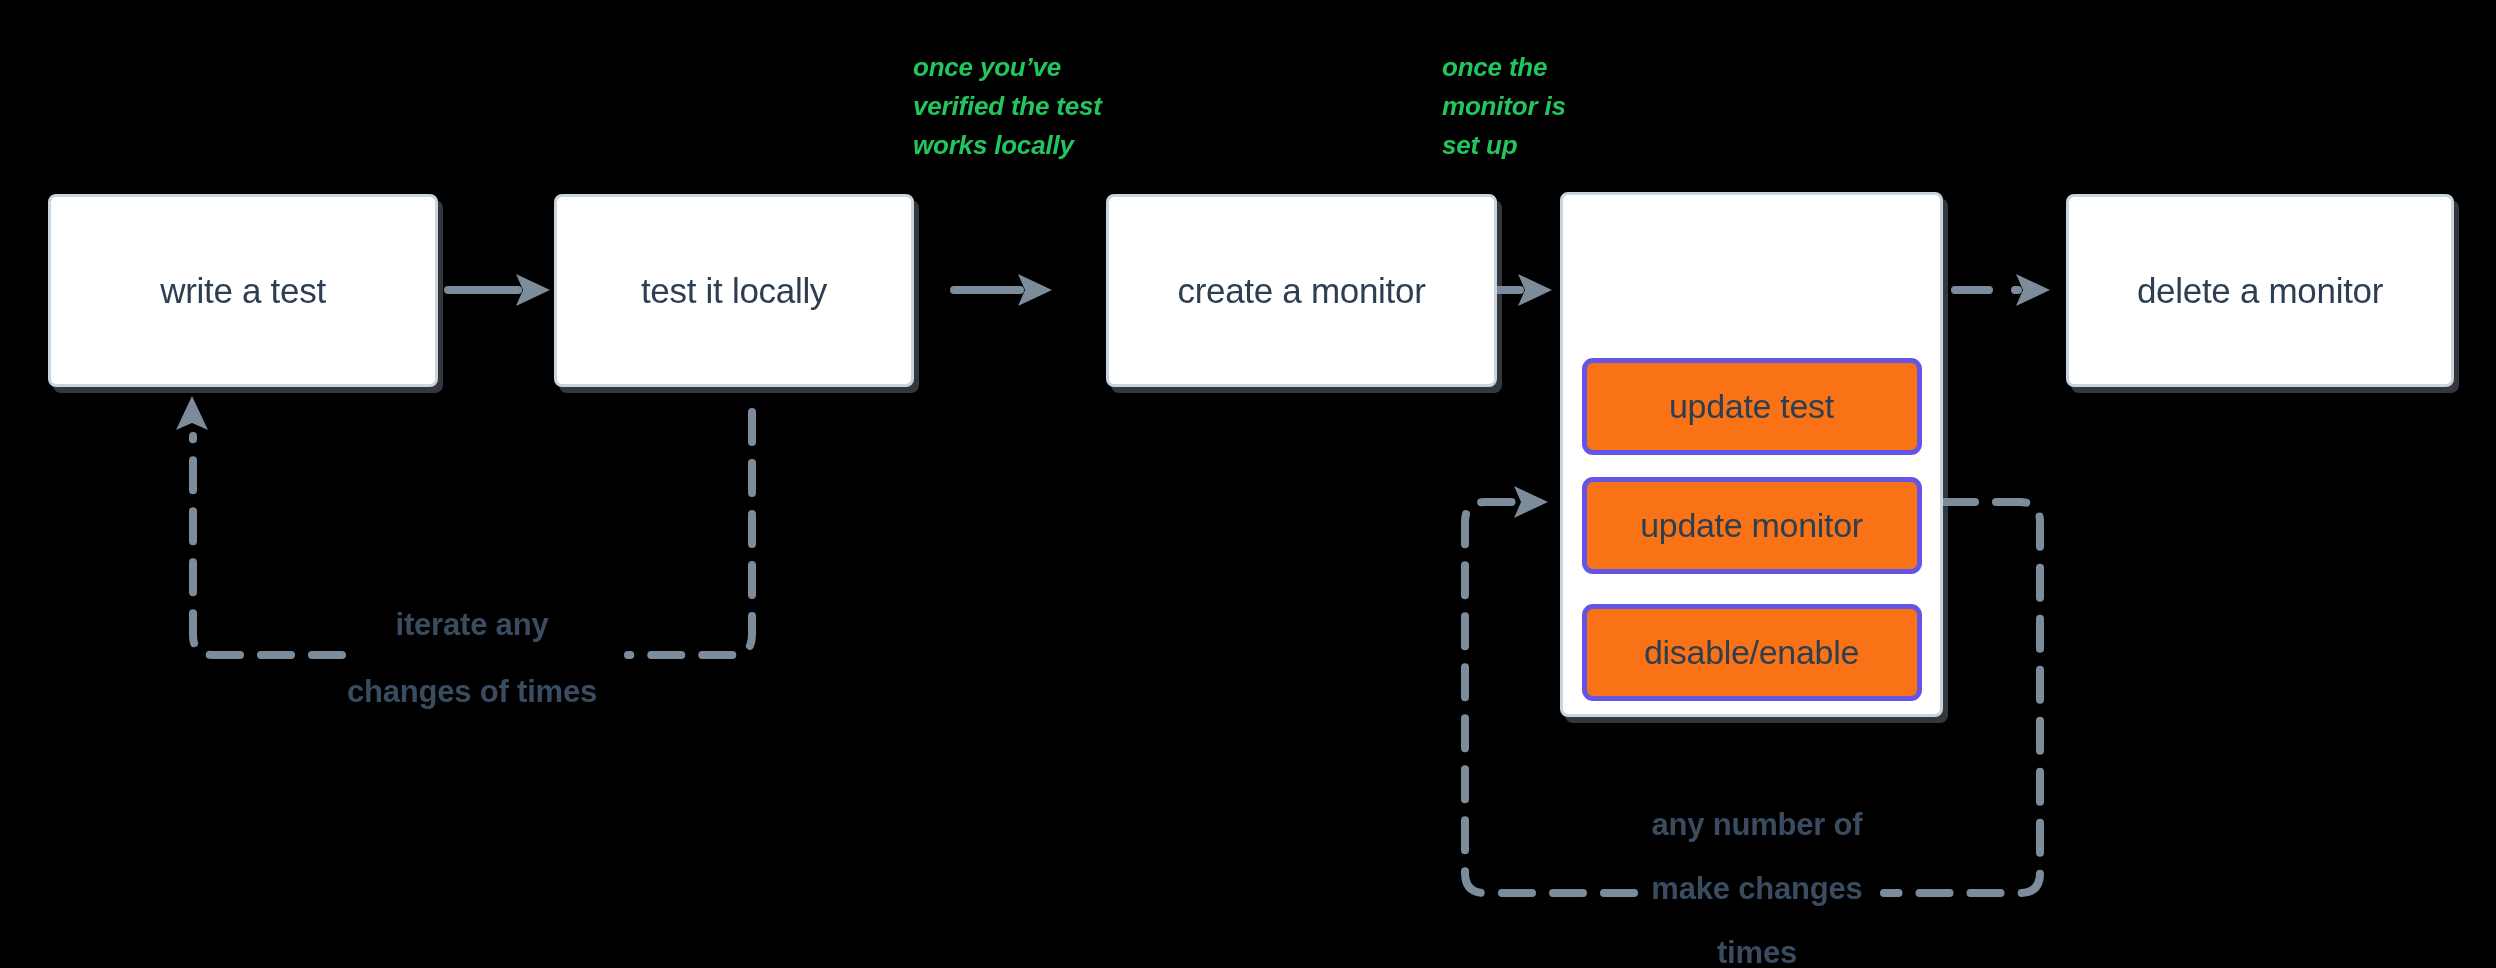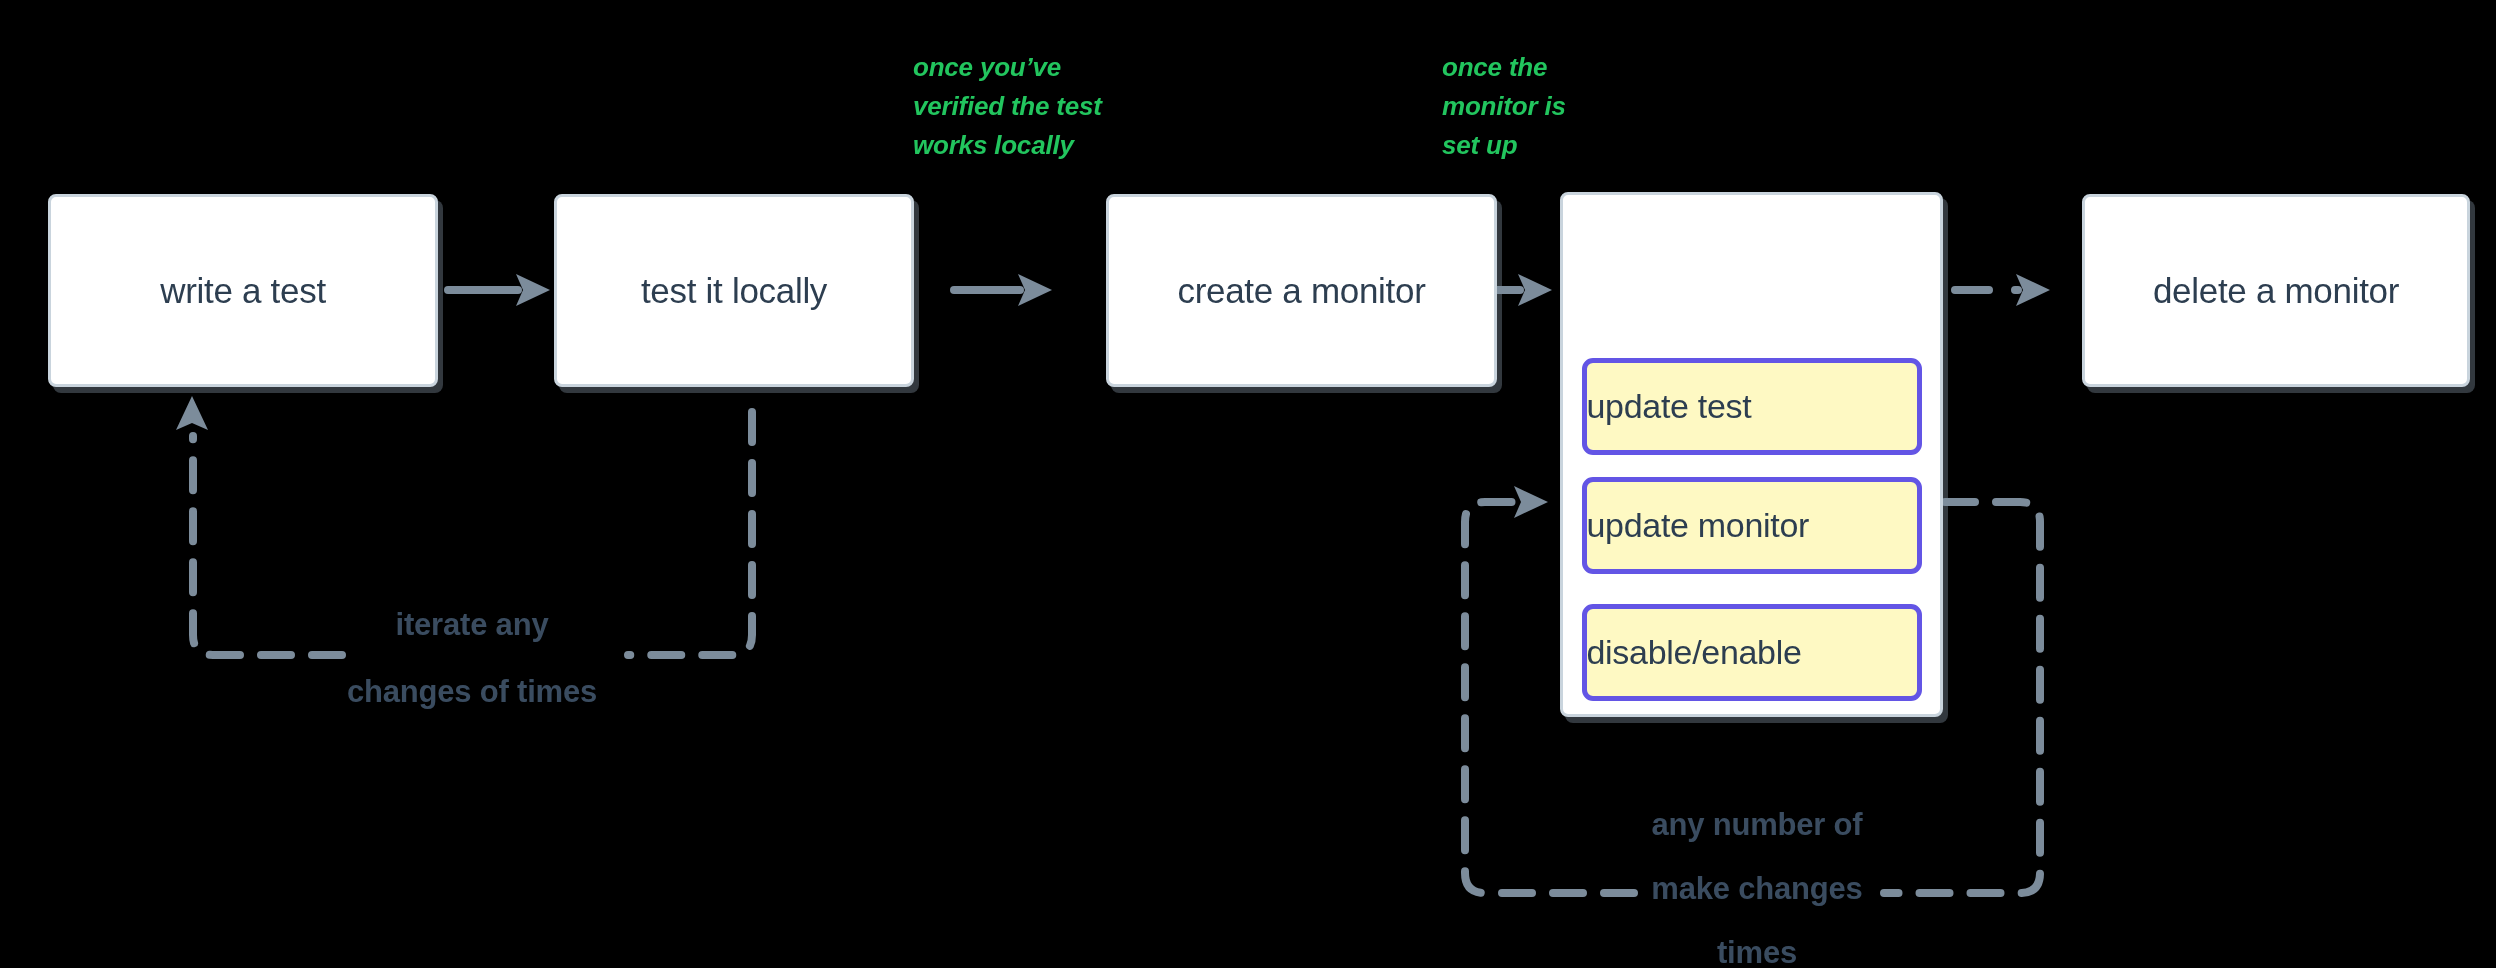--- a/index.html
+++ b/index.html
@@ -11,29 +11,29 @@
   .node{
     position:absolute;background:#ffffff;border:3px solid #c9d4dd;border-radius:8px;
     box-sizing:border-box;display:flex;align-items:center;justify-content:center;
     color:#2d3e50;font-size:35px;letter-spacing:-0.3px;
     box-shadow:5px 6px 0 rgba(124,140,155,0.40);
   }
   .node--write{left:48px;top:194px;width:390px;height:193px;}
   .node--test{left:554px;top:194px;width:360px;height:193px;}
   .node--create{left:1058px;top:194px;width:391px;height:193px;margin-left:48px;}
   .node--manage{left:1560px;top:192px;width:383px;height:525px;display:block;}
-  .node--delete{left:2066px;top:194px;width:388px;height:193px;margin-left:16px;}
+  .node--delete{left:2066px;top:194px;width:388px;height:193px;}
   .manage-label{
     position:absolute;left:0;right:0;top:55px;text-align:center;
     color:#2d3e50;font-size:35px;letter-spacing:-0.3px;
   }
   .subnode{
     position:absolute;left:50%;transform:translateX(-50%);width:340px;height:97px;
-    box-sizing:border-box;background:#fef9c3;border:5px solid #6355e5;border-radius:11px;
-    display:flex;align-items:center;
+    box-sizing:border-box;background:#f97316;border:5px solid #6355e5;border-radius:11px;
+    display:flex;align-items:center;justify-content:center;
     color:#2d3e50;font-size:34px;letter-spacing:-0.3px;
   }
   .subnode--1{top:163px;}
   .subnode--2{top:282px;}
   .subnode--3{top:402px;margin-top:7px;}
   .annotation{
     position:absolute;color:#22c55e;font-size:26px;line-height:39px;
     font-style:italic;font-weight:600;letter-spacing:-0.2px;white-space:nowrap;
   }
   .annotation--verified{left:913px;top:48px;}

